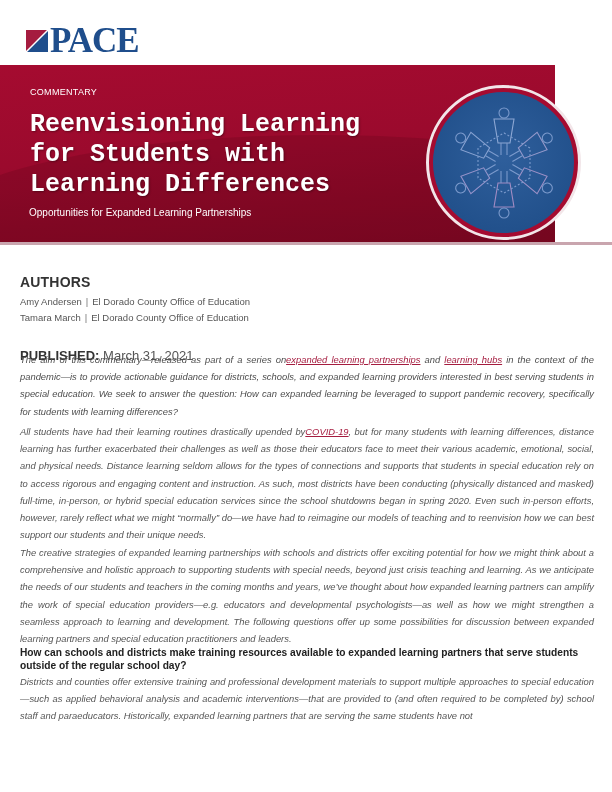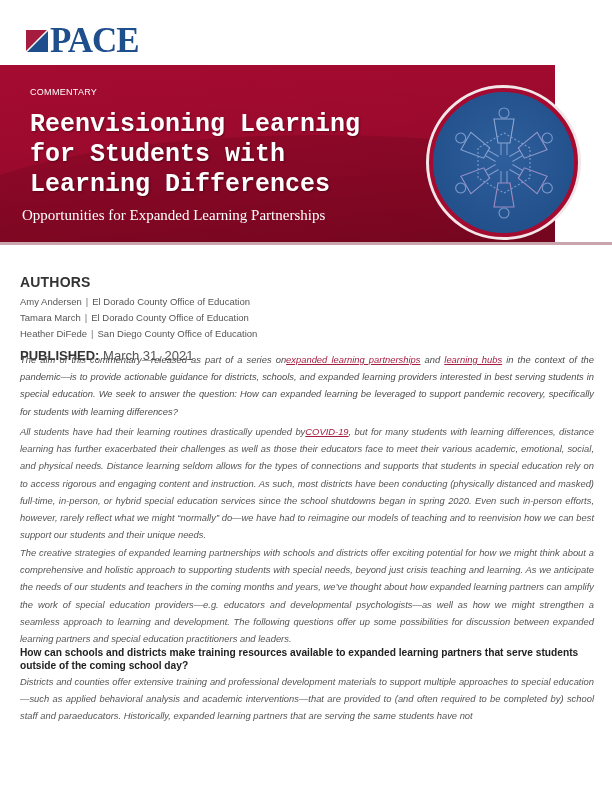--- a/index.html
+++ b/index.html
@@ -12,21 +12,21 @@
 
     .banner { position: absolute; left: 0; top: 65px; width: 555px; height: 177px;
       background: linear-gradient(175deg, #a50b30 0%, #9b0a2d 45%, #7f0823 100%); overflow: hidden; }
     .banner-swoosh { position: absolute; left: -80px; top: 70px; width: 800px; height: 200px; border-radius: 50%;
       background: rgba(70,0,15,0.18); }
     .banner-bottom { position: absolute; left: 0; top: 242px; width: 612px; height: 3px; background: #c9a5ae; }
 
     .kicker { position: absolute; left: 30px; top: 22px; font-size: 9px; color: #ffffff; letter-spacing: 0.3px; }
     .title { position: absolute; left: 30px; top: 45px; width: 380px; font-family: Liberation Mono, monospace;
       font-size: 25px; line-height: 30px; color: #ffffff; text-shadow: 1px 1px 2px rgba(0,0,0,0.35); }
-    .subtitle { position: absolute; left: 22px; top: 142px; font-size: 15px; color: #ffffff; font-family: Liberation Serif, serif; }
+    .subtitle { position: absolute; left: 29px; top: 142px; font-size: 10px; color: #ffffff; }
 
     .hero-circle { position: absolute; left: 426px; top: 85px; width: 155px; height: 155px; border-radius: 50%;
       border: 3px solid #f2e6e9; background: #a50b30; padding: 4px; }
     .hero-inner { width: 100%; height: 100%; border-radius: 50%; background: radial-gradient(circle at 50% 45%, #2f5f9c, #22518c 70%, #1e4a82); overflow: hidden; display: flex; align-items: center; justify-content: center; }
 
     .authors { position: absolute; left: 20px; top: 254px; }
     .authors-label { font-size: 14px; font-weight: bold; color: #333333; letter-spacing: 0.2px; margin-bottom: 4px; margin-top: 20px; }
     .author-line { font-size: 9.5px; line-height: 16px; color: #555555; }
     .author-sep { color: #777777; padding: 0 4px; }
 
@@ -110,31 +110,28 @@
 </div>
 
 <div class="authors">
   <div class="authors-label">AUTHORS</div>
   <div class="author-line">
     <span>Amy Andersen</span><span class="author-sep">|</span><span>El Dorado County Office of Education</span>
   </div>
   <div class="author-line">
     <span>Tamara March</span><span class="author-sep">|</span><span>El Dorado County Office of Education</span>
   </div>
-  <div class="author-line">
-    <span>Heather DiFede</span><span class="author-sep">|</span><span>San Diego County Office of Education</span>
-  </div>
 </div>
 
 <div class="published">
   <b>PUBLISHED:</b>
   <span>March 31, 2021</span>
 </div>
 
 <p class="para intro"><span>The aim of this commentary—released as part of a series on</span><a class="link">expanded learning partnerships</a><span> and </span><a class="link">learning hubs</a><span> in the context of the pandemic—is to provide actionable guidance for districts, schools, and expanded learning providers interested in best serving students in special education. We seek to answer the question: How can expanded learning be leveraged to support pandemic recovery, specifically for students with learning differences?</span></p>
 
 <p class="para p1"><span>All students have had their learning routines drastically upended by</span><a class="link">COVID-19</a><span>, but for many students with learning differences, distance learning has further exacerbated their challenges as well as those their educators face to meet their various academic, emotional, social, and physical needs. Distance learning seldom allows for the types of connections and supports that students in special education rely on to access rigorous and engaging content and instruction. As such, most districts have been conducting (physically distanced and masked) full-time, in-person, or hybrid special education services since the school shutdowns began in spring 2020. Even such in-person efforts, however, rarely reflect what we might “normally” do—we have had to reimagine our models of teaching and to reenvision how we can best support our students and their unique needs.</span></p>
 
 <p class="para p2">The creative strategies of expanded learning partnerships with schools and districts offer exciting potential for how we might think about a comprehensive and holistic approach to supporting students with special needs, beyond just crisis teaching and learning. As we anticipate the needs of our students and teachers in the coming months and years, we’ve thought about how expanded learning partners can amplify the work of special education providers—e.g. educators and developmental psychologists—as well as how we might strengthen a seamless approach to learning and development. The following questions offer up some possibilities for discussion between expanded learning partners and special education practitioners and leaders.</p>
 
-<h2 class="question">How can schools and districts make training resources available to expanded learning partners that serve students outside of the coming school day?</h2>
+<h2 class="question">How can schools and districts make training resources available to expanded learning partners that serve students outside of the regular school day?</h2>
 
 <p class="para p3">Districts and counties offer extensive training and professional development materials to support multiple approaches to special education—such as applied behavioral analysis and academic interventions—that are provided to (and often required to be completed by) school staff and paraeducators. Historically, expanded learning partners that are serving the same students have not</p>
 
 </body></html>

